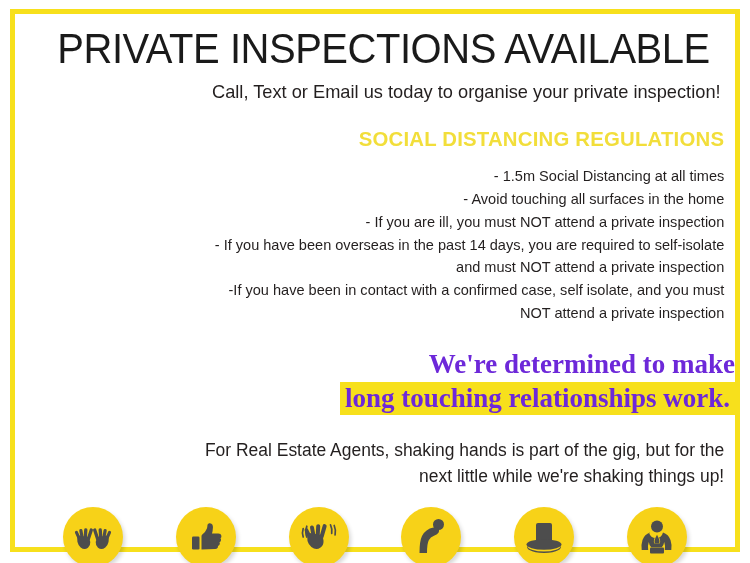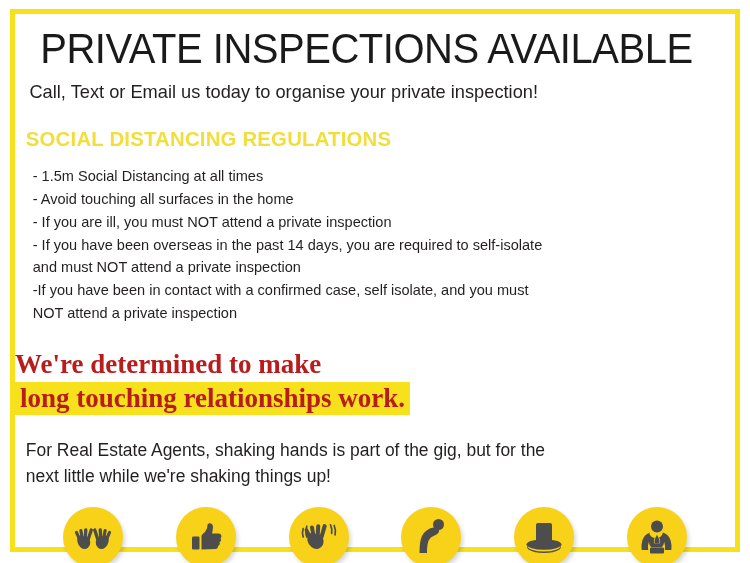--- a/index.html
+++ b/index.html
@@ -19,21 +19,21 @@
     position:absolute;
     left:10px;top:9px;right:10px;bottom:11px;
     border:5px solid #F7E01C;
     box-sizing:border-box;
     pointer-events:none;
   }
   .content{
     position:absolute;
     left:15px;top:14px;right:15px;bottom:16px;
     box-sizing:border-box;
-    text-align:left;
+    text-align:right;
   }
   .headline{
     margin:12px 0 0 0;
     font-size:43px;
     font-weight:400;
     letter-spacing:-0.5px;
     color:#1a1a1a;
     line-height:1.05;
     transform:scaleX(0.93);
     transform-origin:center top;
@@ -62,21 +62,21 @@
     font-size:15px;
     color:#231f1f;
     line-height:1.52;
     transform:scaleX(0.97);
   }
   .slogan{
     margin:22px 0 0 0;
     font-family:"Liberation Serif", serif;
     font-weight:700;
     font-size:27px;
-    color:#b91c1c;
+    color:#6d28d9;
     line-height:1.26;
   }
   .slogan .line2 .hl{
     background:#F7E01C;
     padding:1px 5px 2px 5px;
     display:inline-block;
     line-height:1.12;
   }
   .closing{
     margin:23px 0 0 0;

